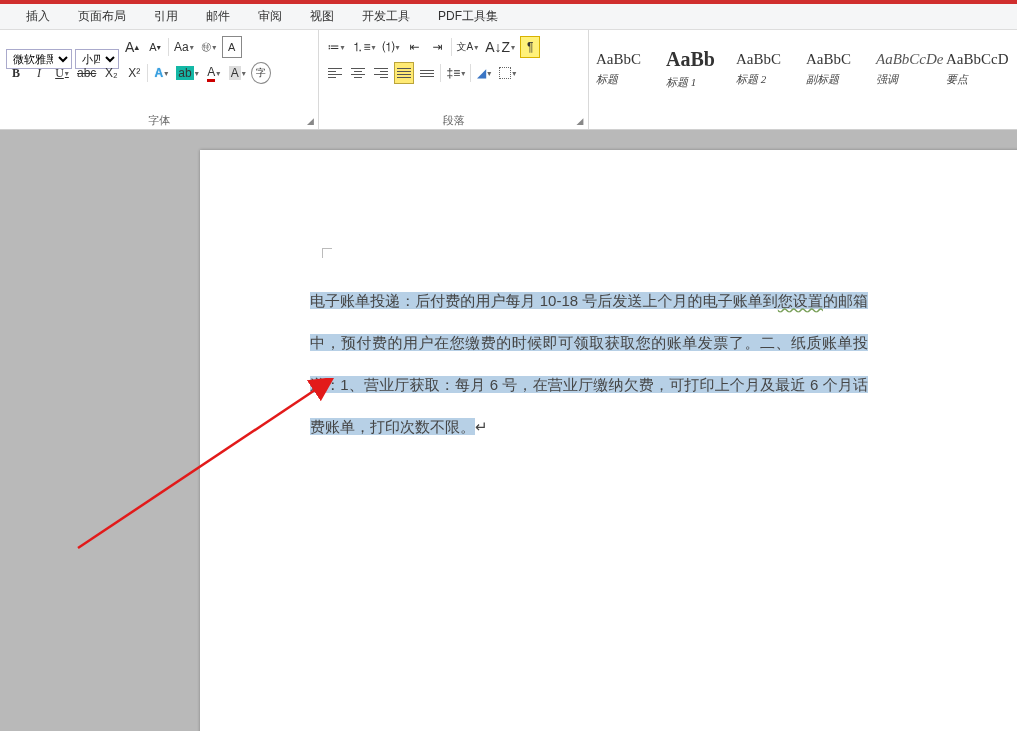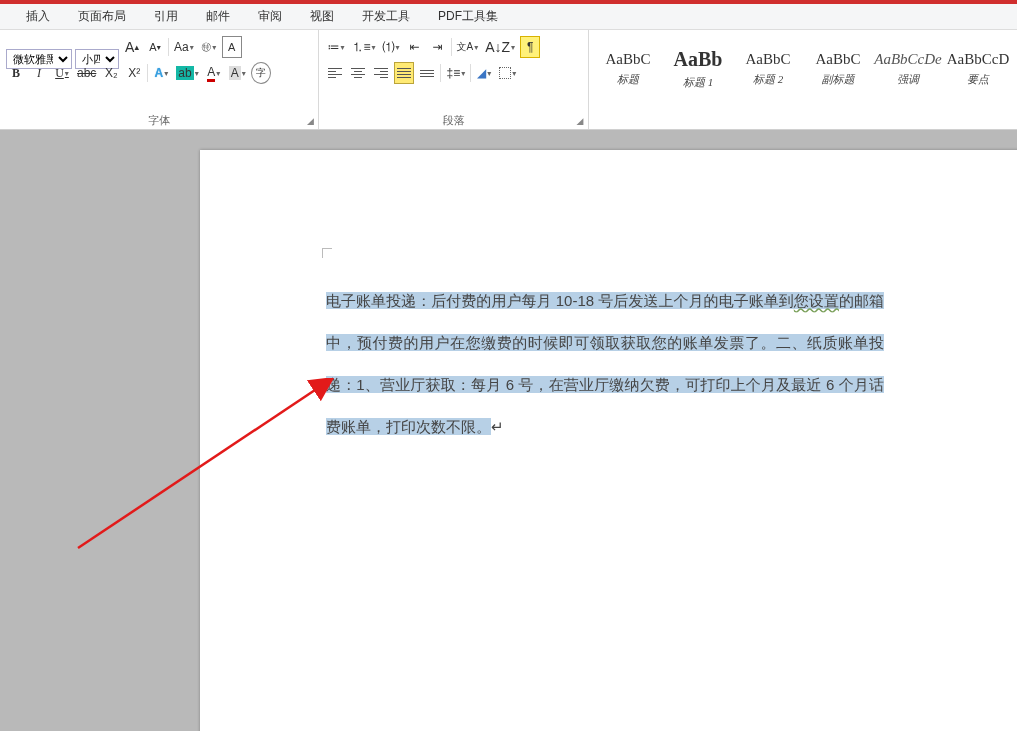--- a/index.html
+++ b/index.html
@@ -141,21 +141,21 @@
   align-items: center;
   overflow: hidden;
 }
 .style-card {
   width: 66px;
   height: 60px;
   border: 1px solid transparent;
   display: flex;
   flex-direction: column;
   justify-content: center;
-  align-items: center;
+  align-items: flex-start;
   gap: 4px;
   cursor: pointer;
   font-family: "Times New Roman", "SimSun", serif;
 }
 .style-card .preview {
   font-size: 15px;
   color: #333;
 }
 .style-card .preview.big { font-size: 20px; font-weight: bold; }
 .style-card .preview.italic2 { font-style: italic; color:#555;}
@@ -183,21 +183,21 @@
   position: absolute;
   left: 122px;
   top: 98px;
   width: 10px;
   height: 10px;
   border-left: 1px solid #bbb;
   border-top: 1px solid #bbb;
 }
 .doc-text {
   position: absolute;
-  left: 126px;
+  left: 110px;
   top: 130px;
   width: 558px;
   font-size: 15px;
   line-height: 2.8;
   color: #454545;
   text-align: justify;
 }
 .doc-text .sel {
   background: #b7d0e6;
 }

